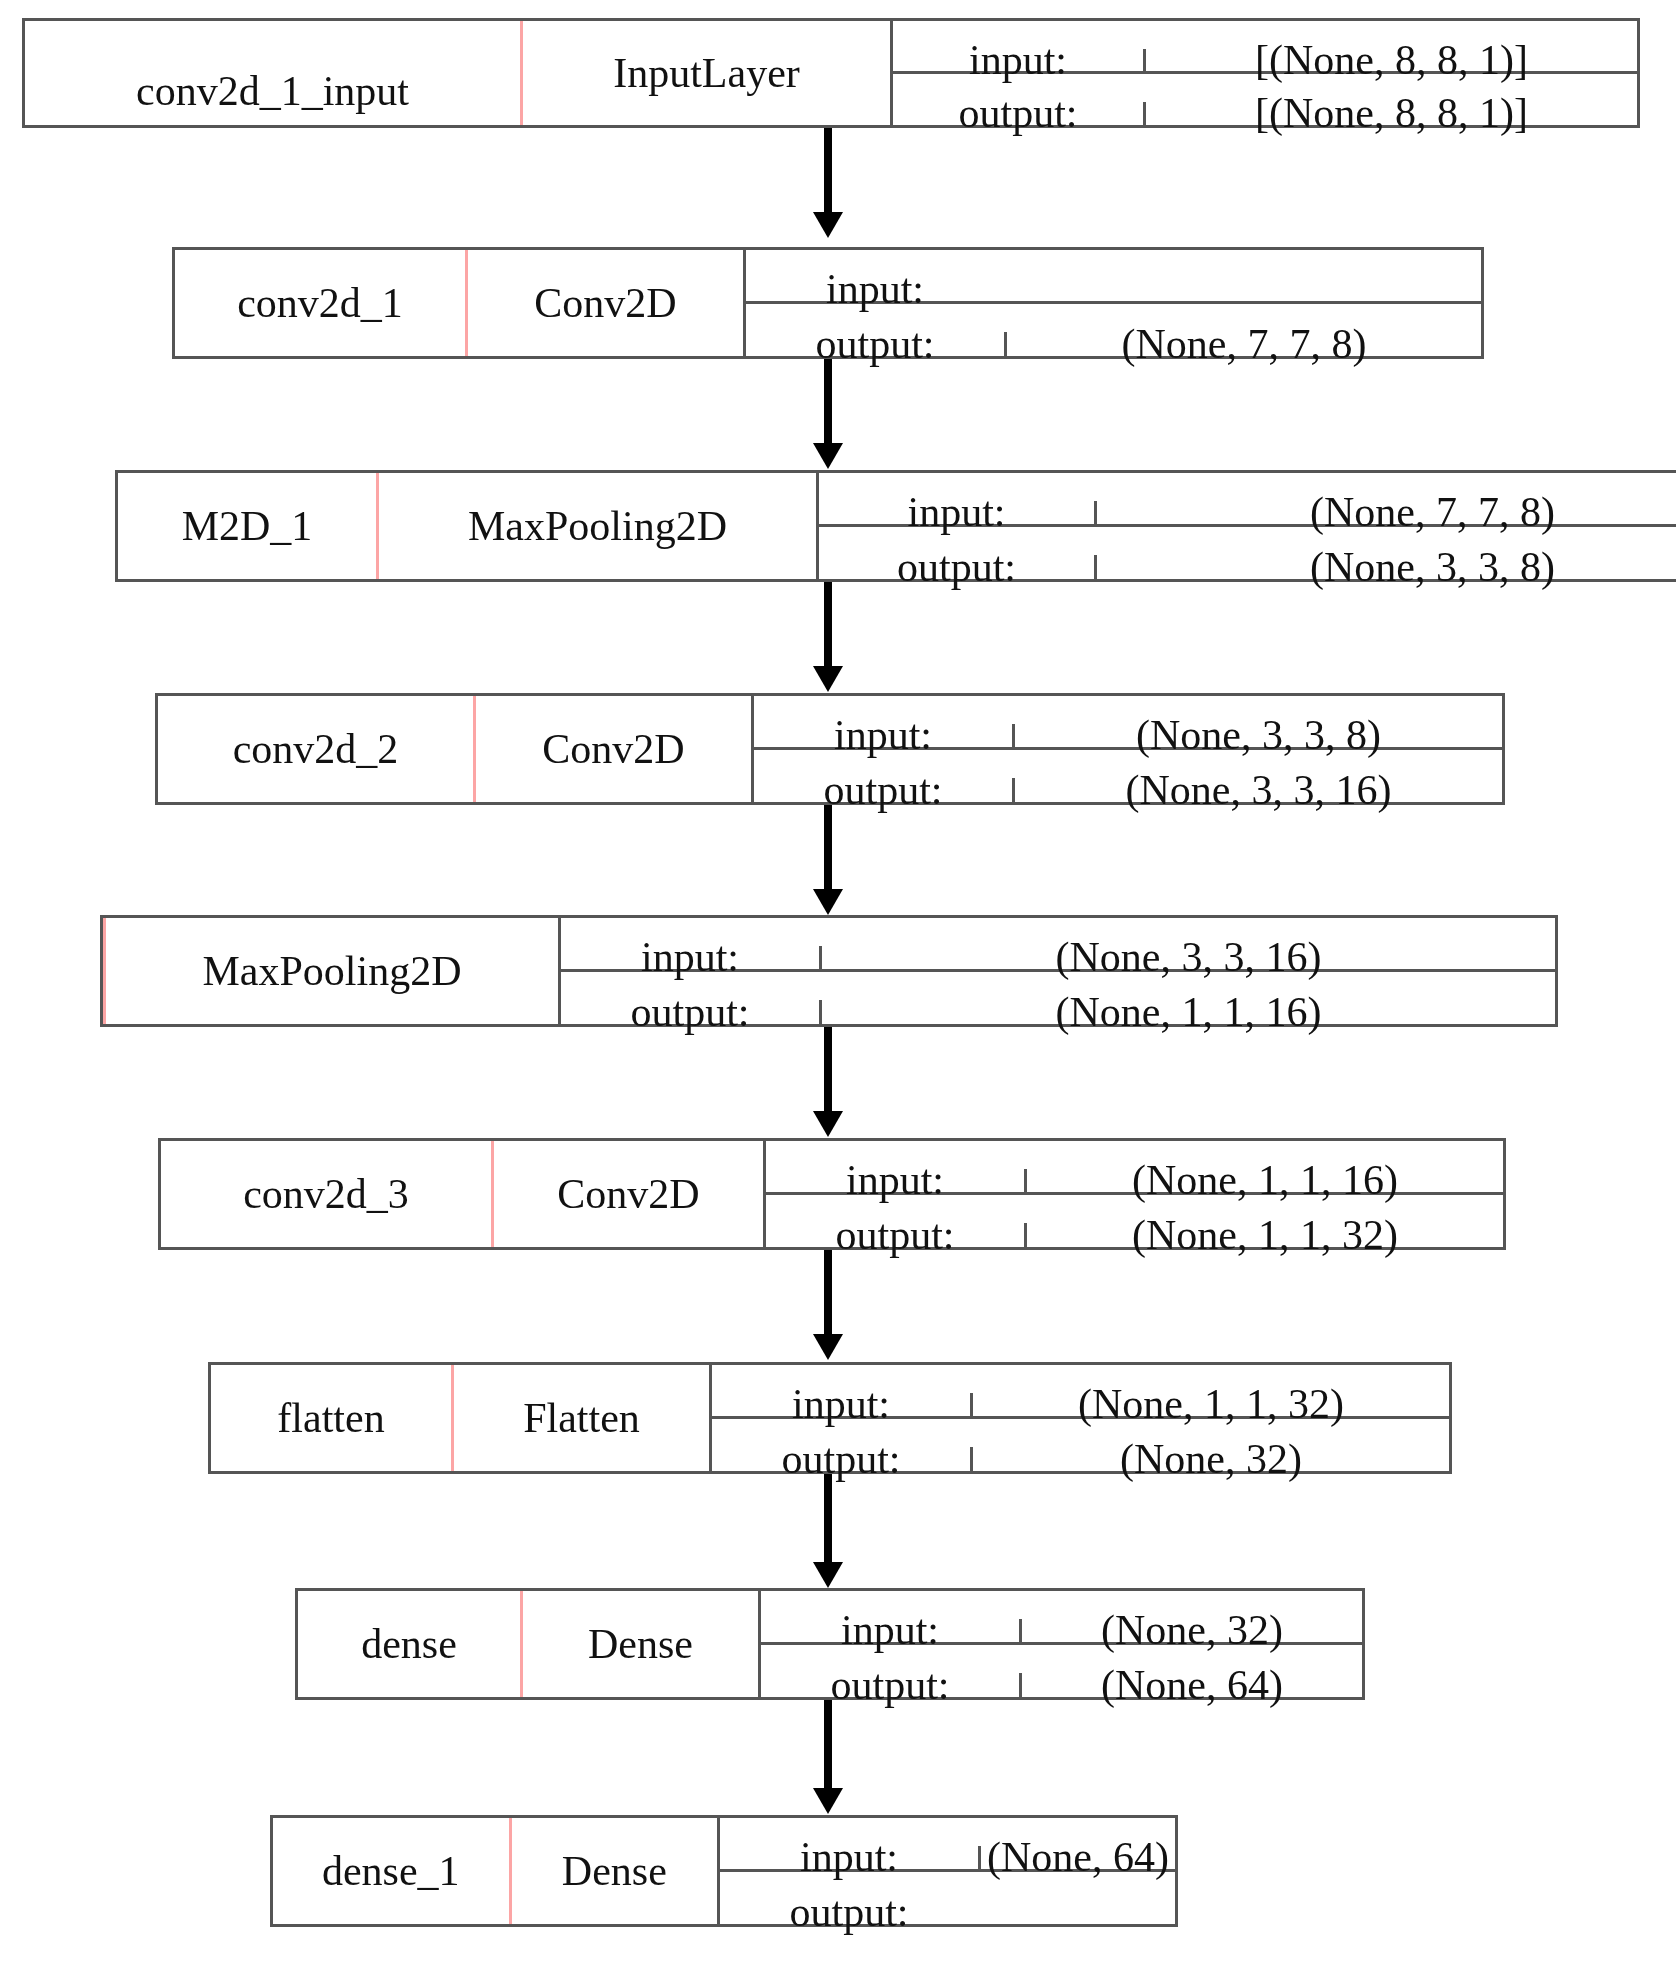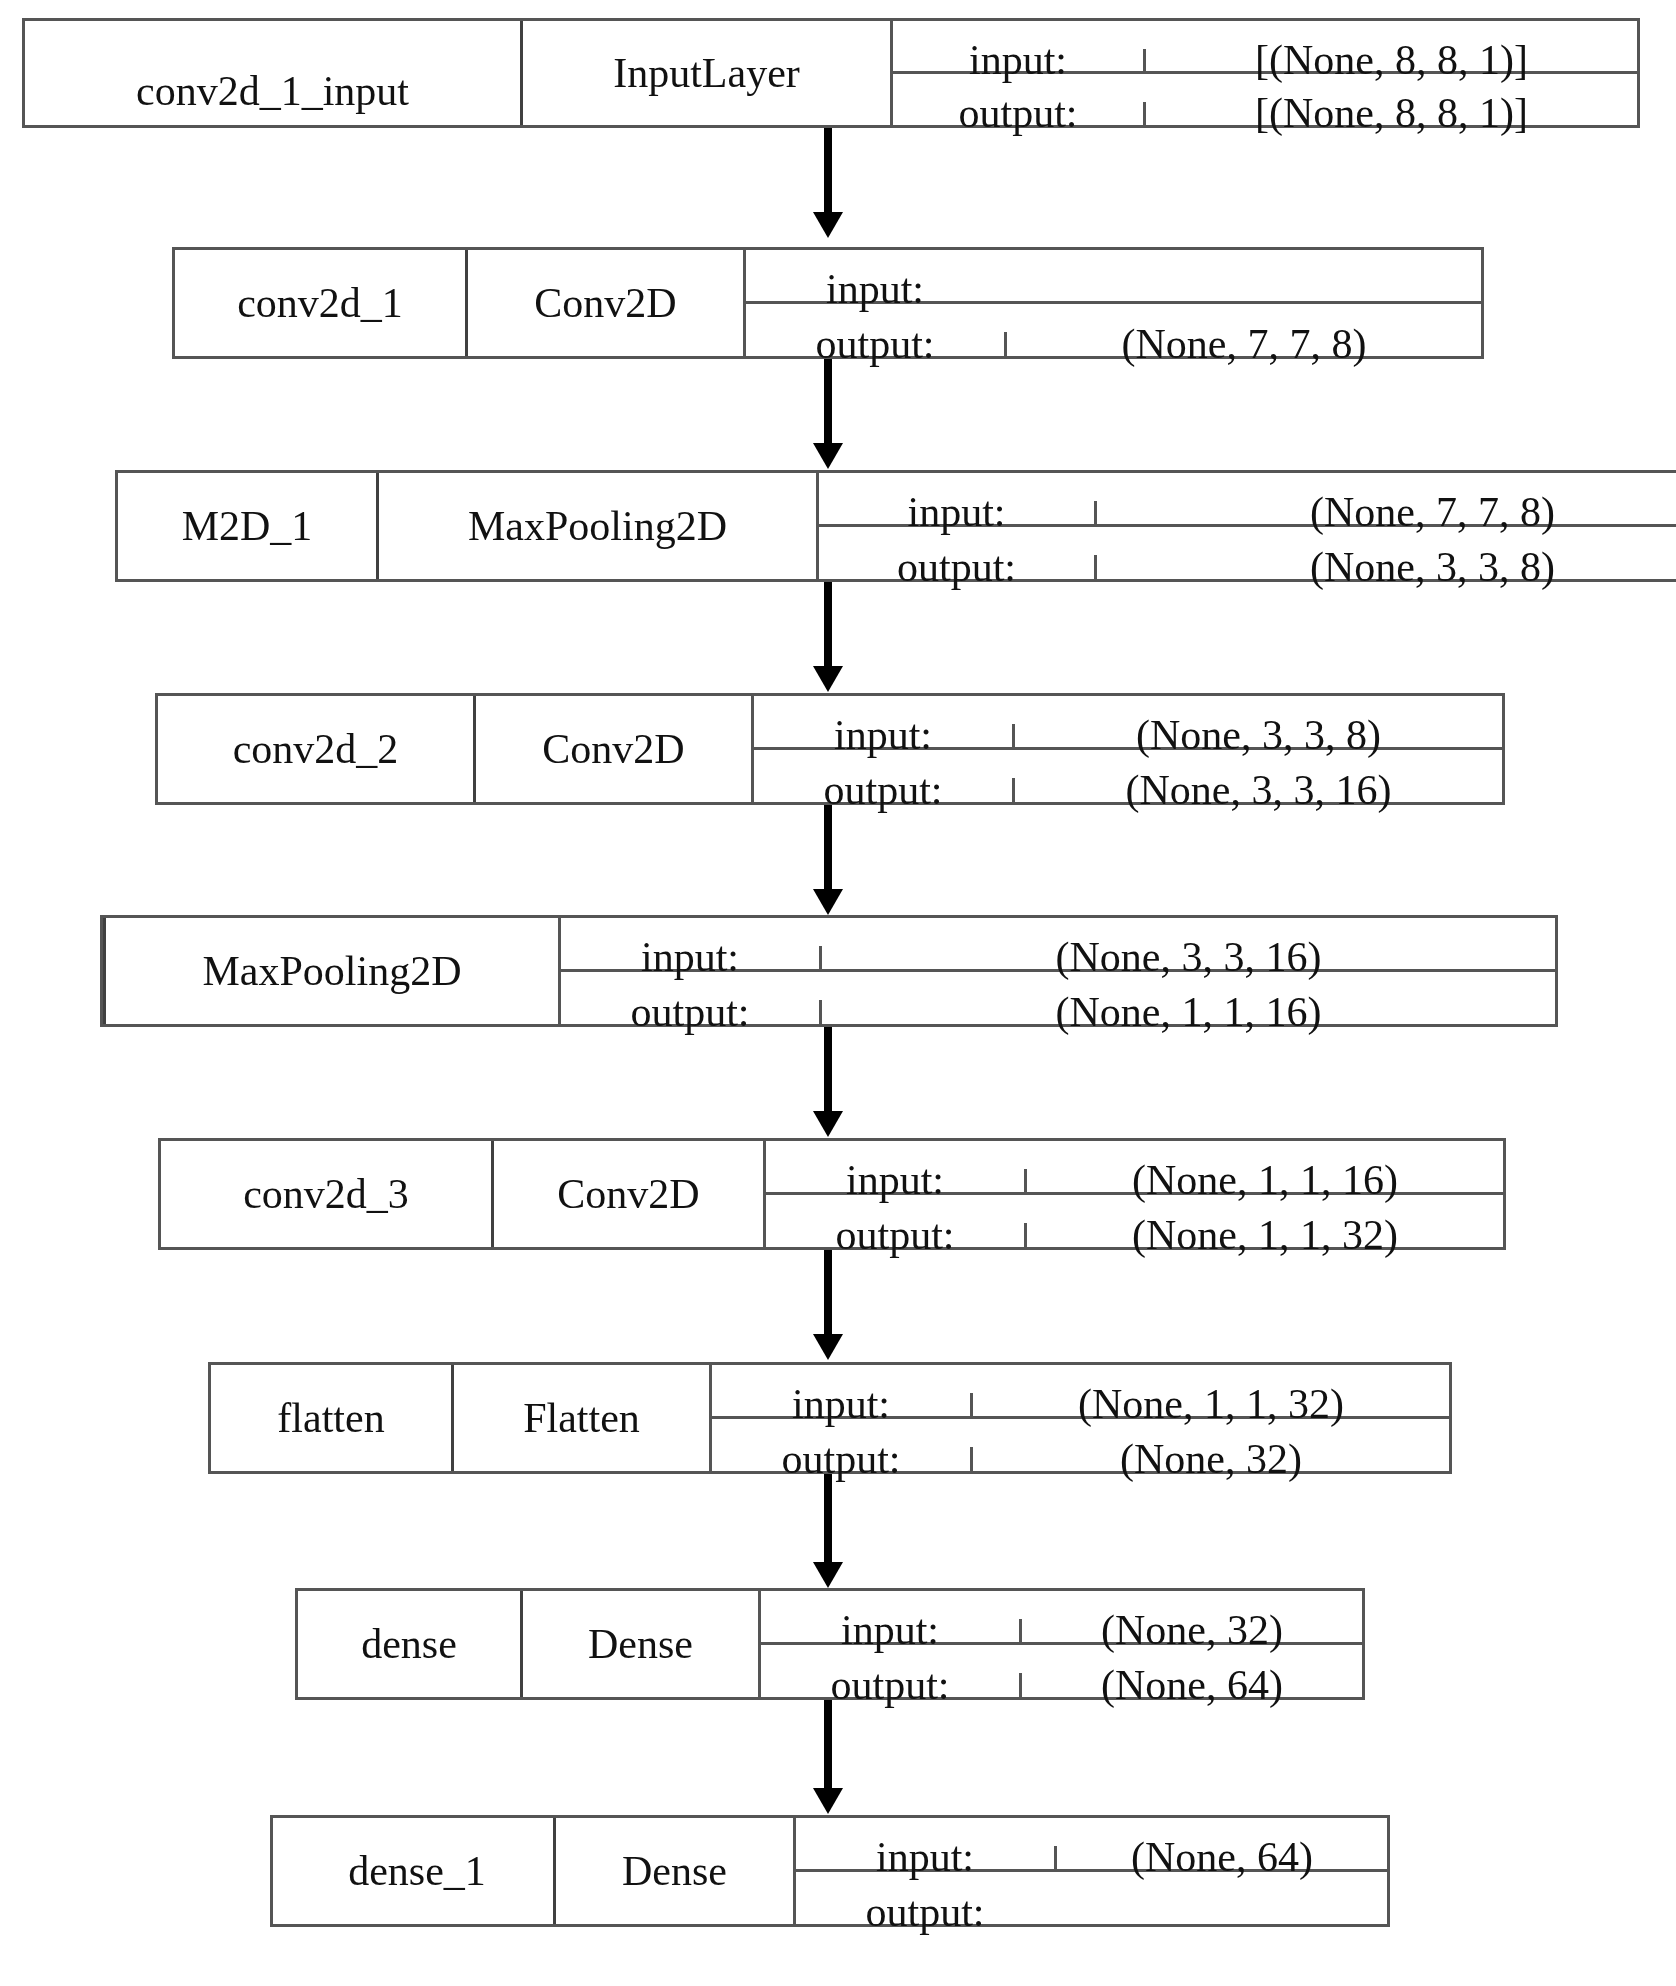--- a/index.html
+++ b/index.html
@@ -35,21 +35,21 @@
     align-items: center;
     justify-content: center;
     text-align: center;
     color: #111111;
     font-size: 42px;
     line-height: 1.05;
     white-space: nowrap;
     padding: 0 6px;
   }
   .cell-type {
-    border-left: 3px solid #404040;
+    border-left: 3px solid #fca5a5;
   }
 
   .io-block {
     box-sizing: border-box;
     display: flex;
     flex-direction: column;
     border-left: 3px solid #555555;
     flex: 1 1 auto;
   }
   .io-row {
@@ -258,21 +258,21 @@
         <div class="io-value">(None, 64)</div>
       </div>
     </div>
   </div>
 
   <div class="arrow" style="left:828px; top:1700px; height:115px;">
     <div class="shaft" style="height:88px;"></div>
     <div class="head" style="top:88px;"></div>
   </div>
 
-  <div class="node" style="left:270px; top:1815px; width:1120px; height:112px;padding-left:8px;">
+  <div class="node" style="left:270px; top:1815px; width:908px; height:112px;">
     <div class="cell-name" style="width:272px;">dense_1</div>
     <div class="cell-type" style="width:240px;">Dense</div>
     <div class="io-block">
       <div class="io-row top">
         <div class="io-label" style="width:258px;">input:</div>
         <div class="io-value">(None, 64)</div>
       </div>
       <div class="io-row">
         <div class="io-label" style="width:258px;">output:</div>
       </div>

